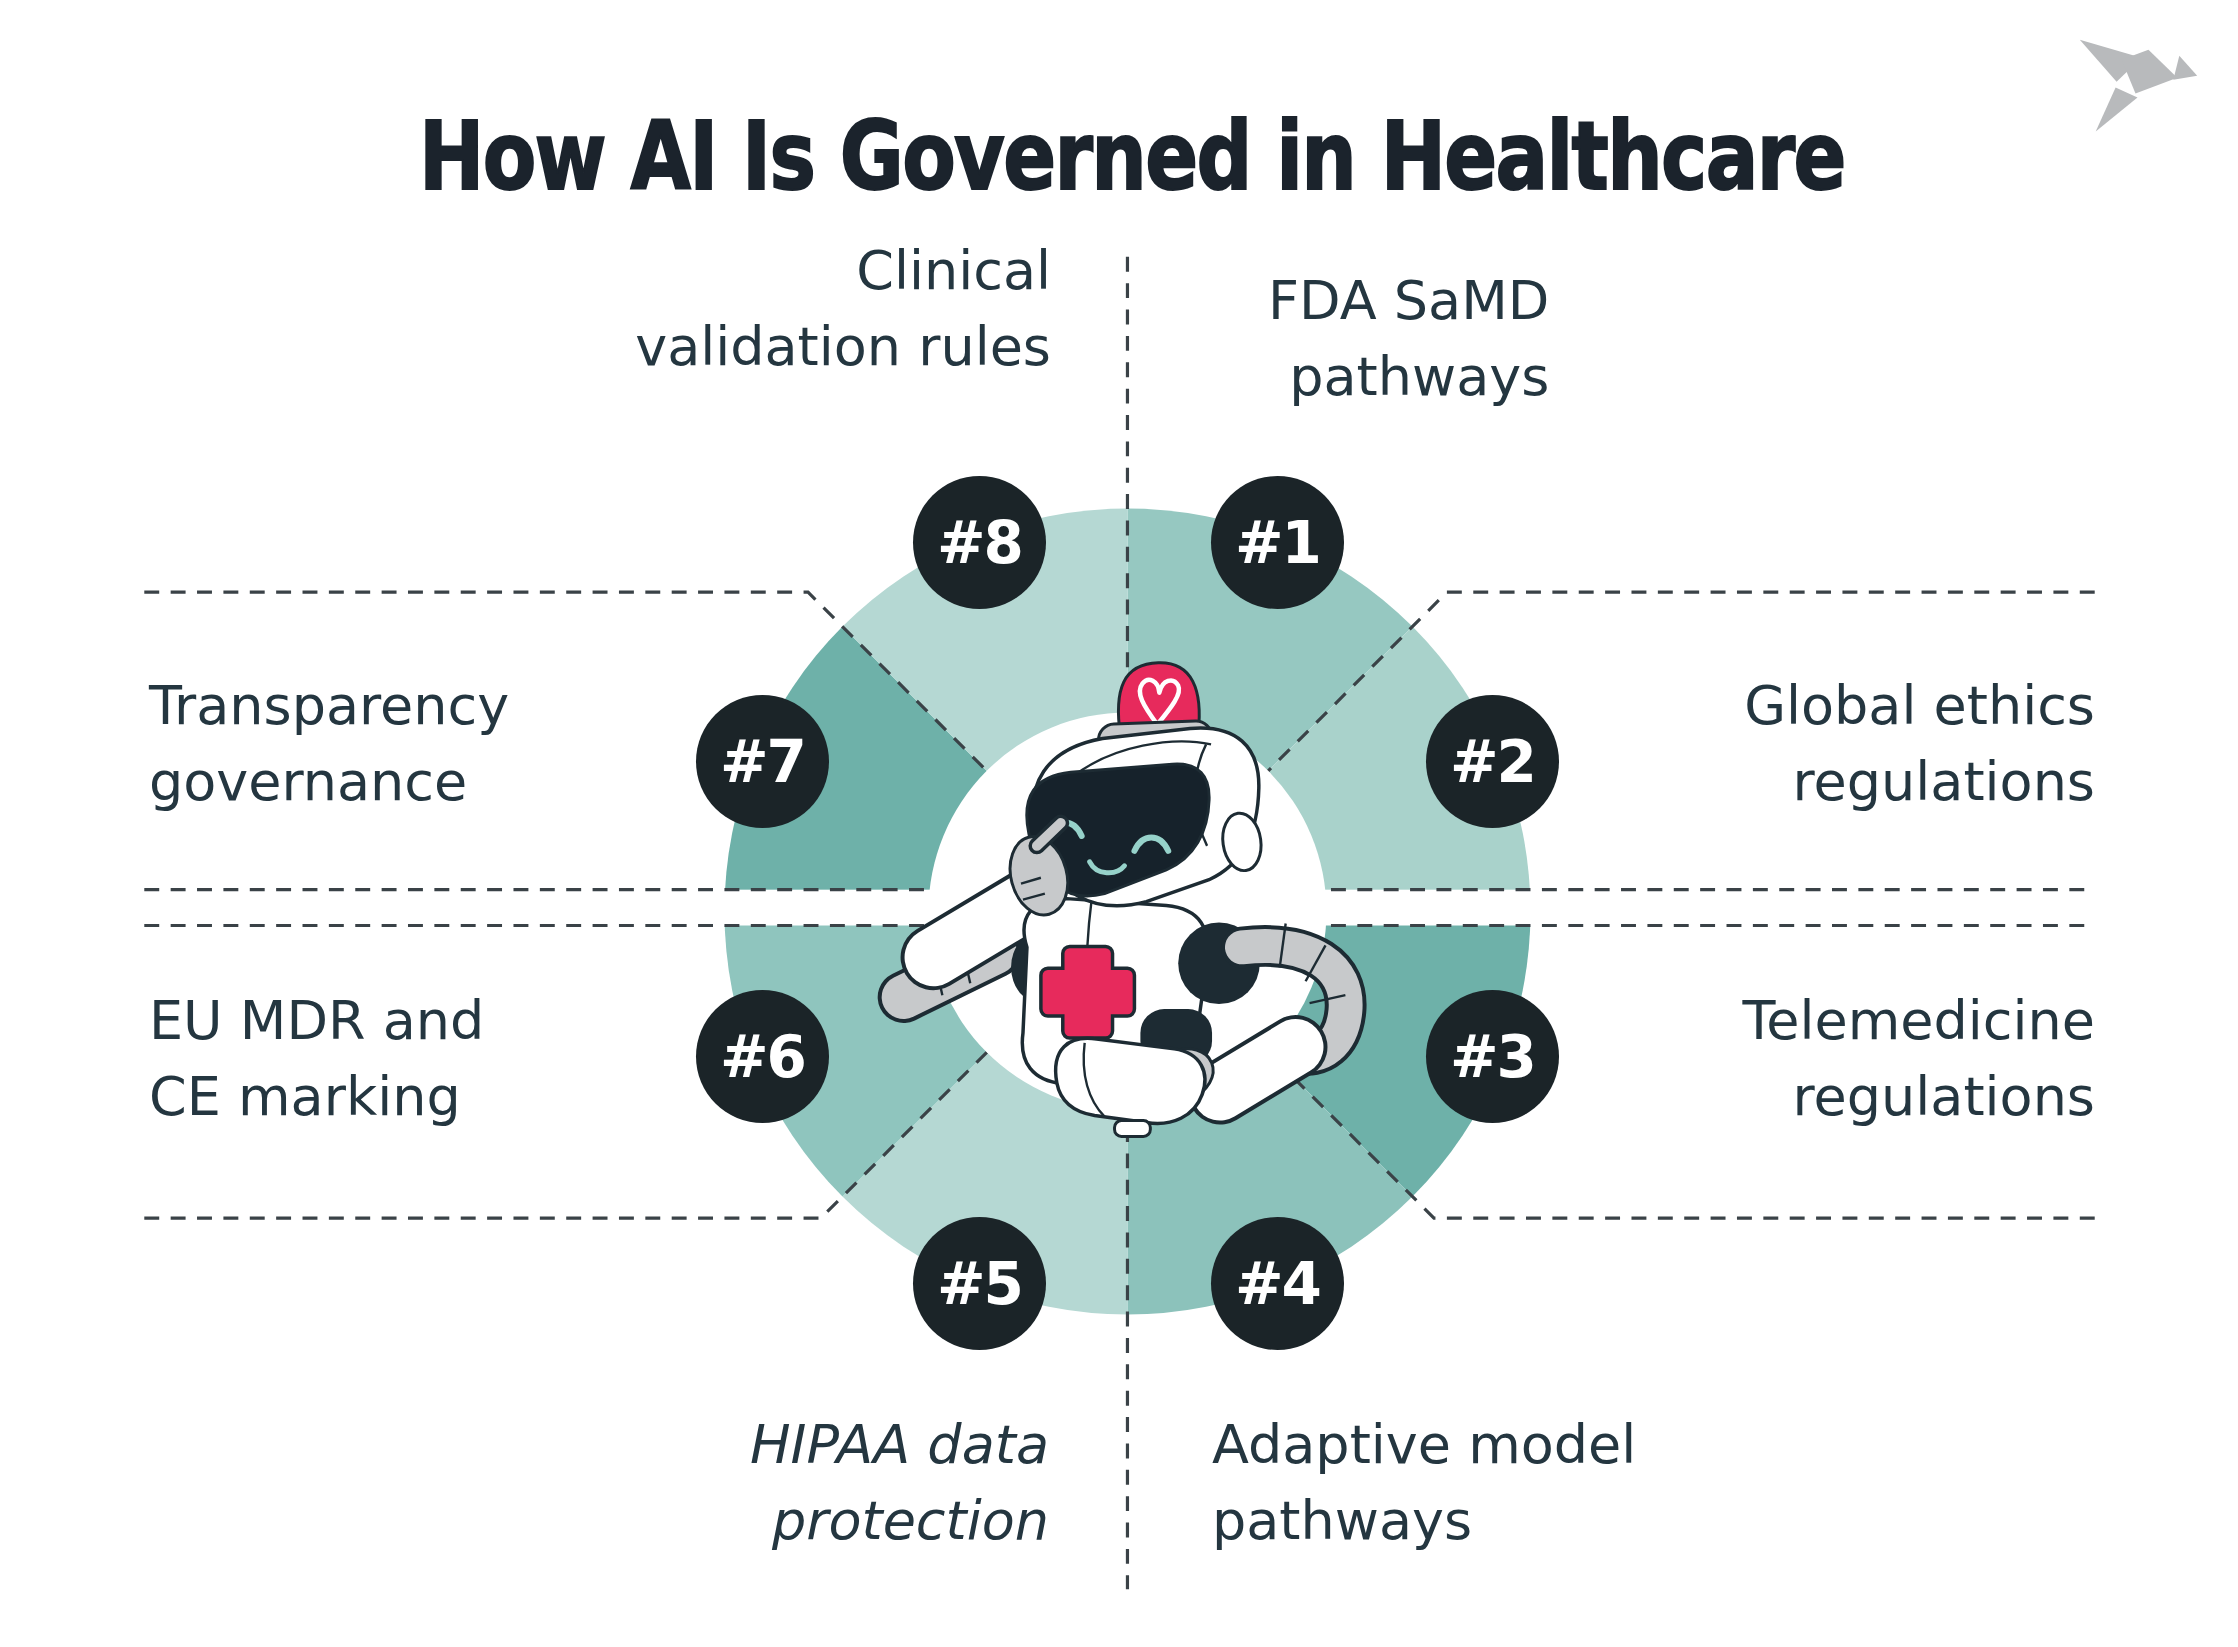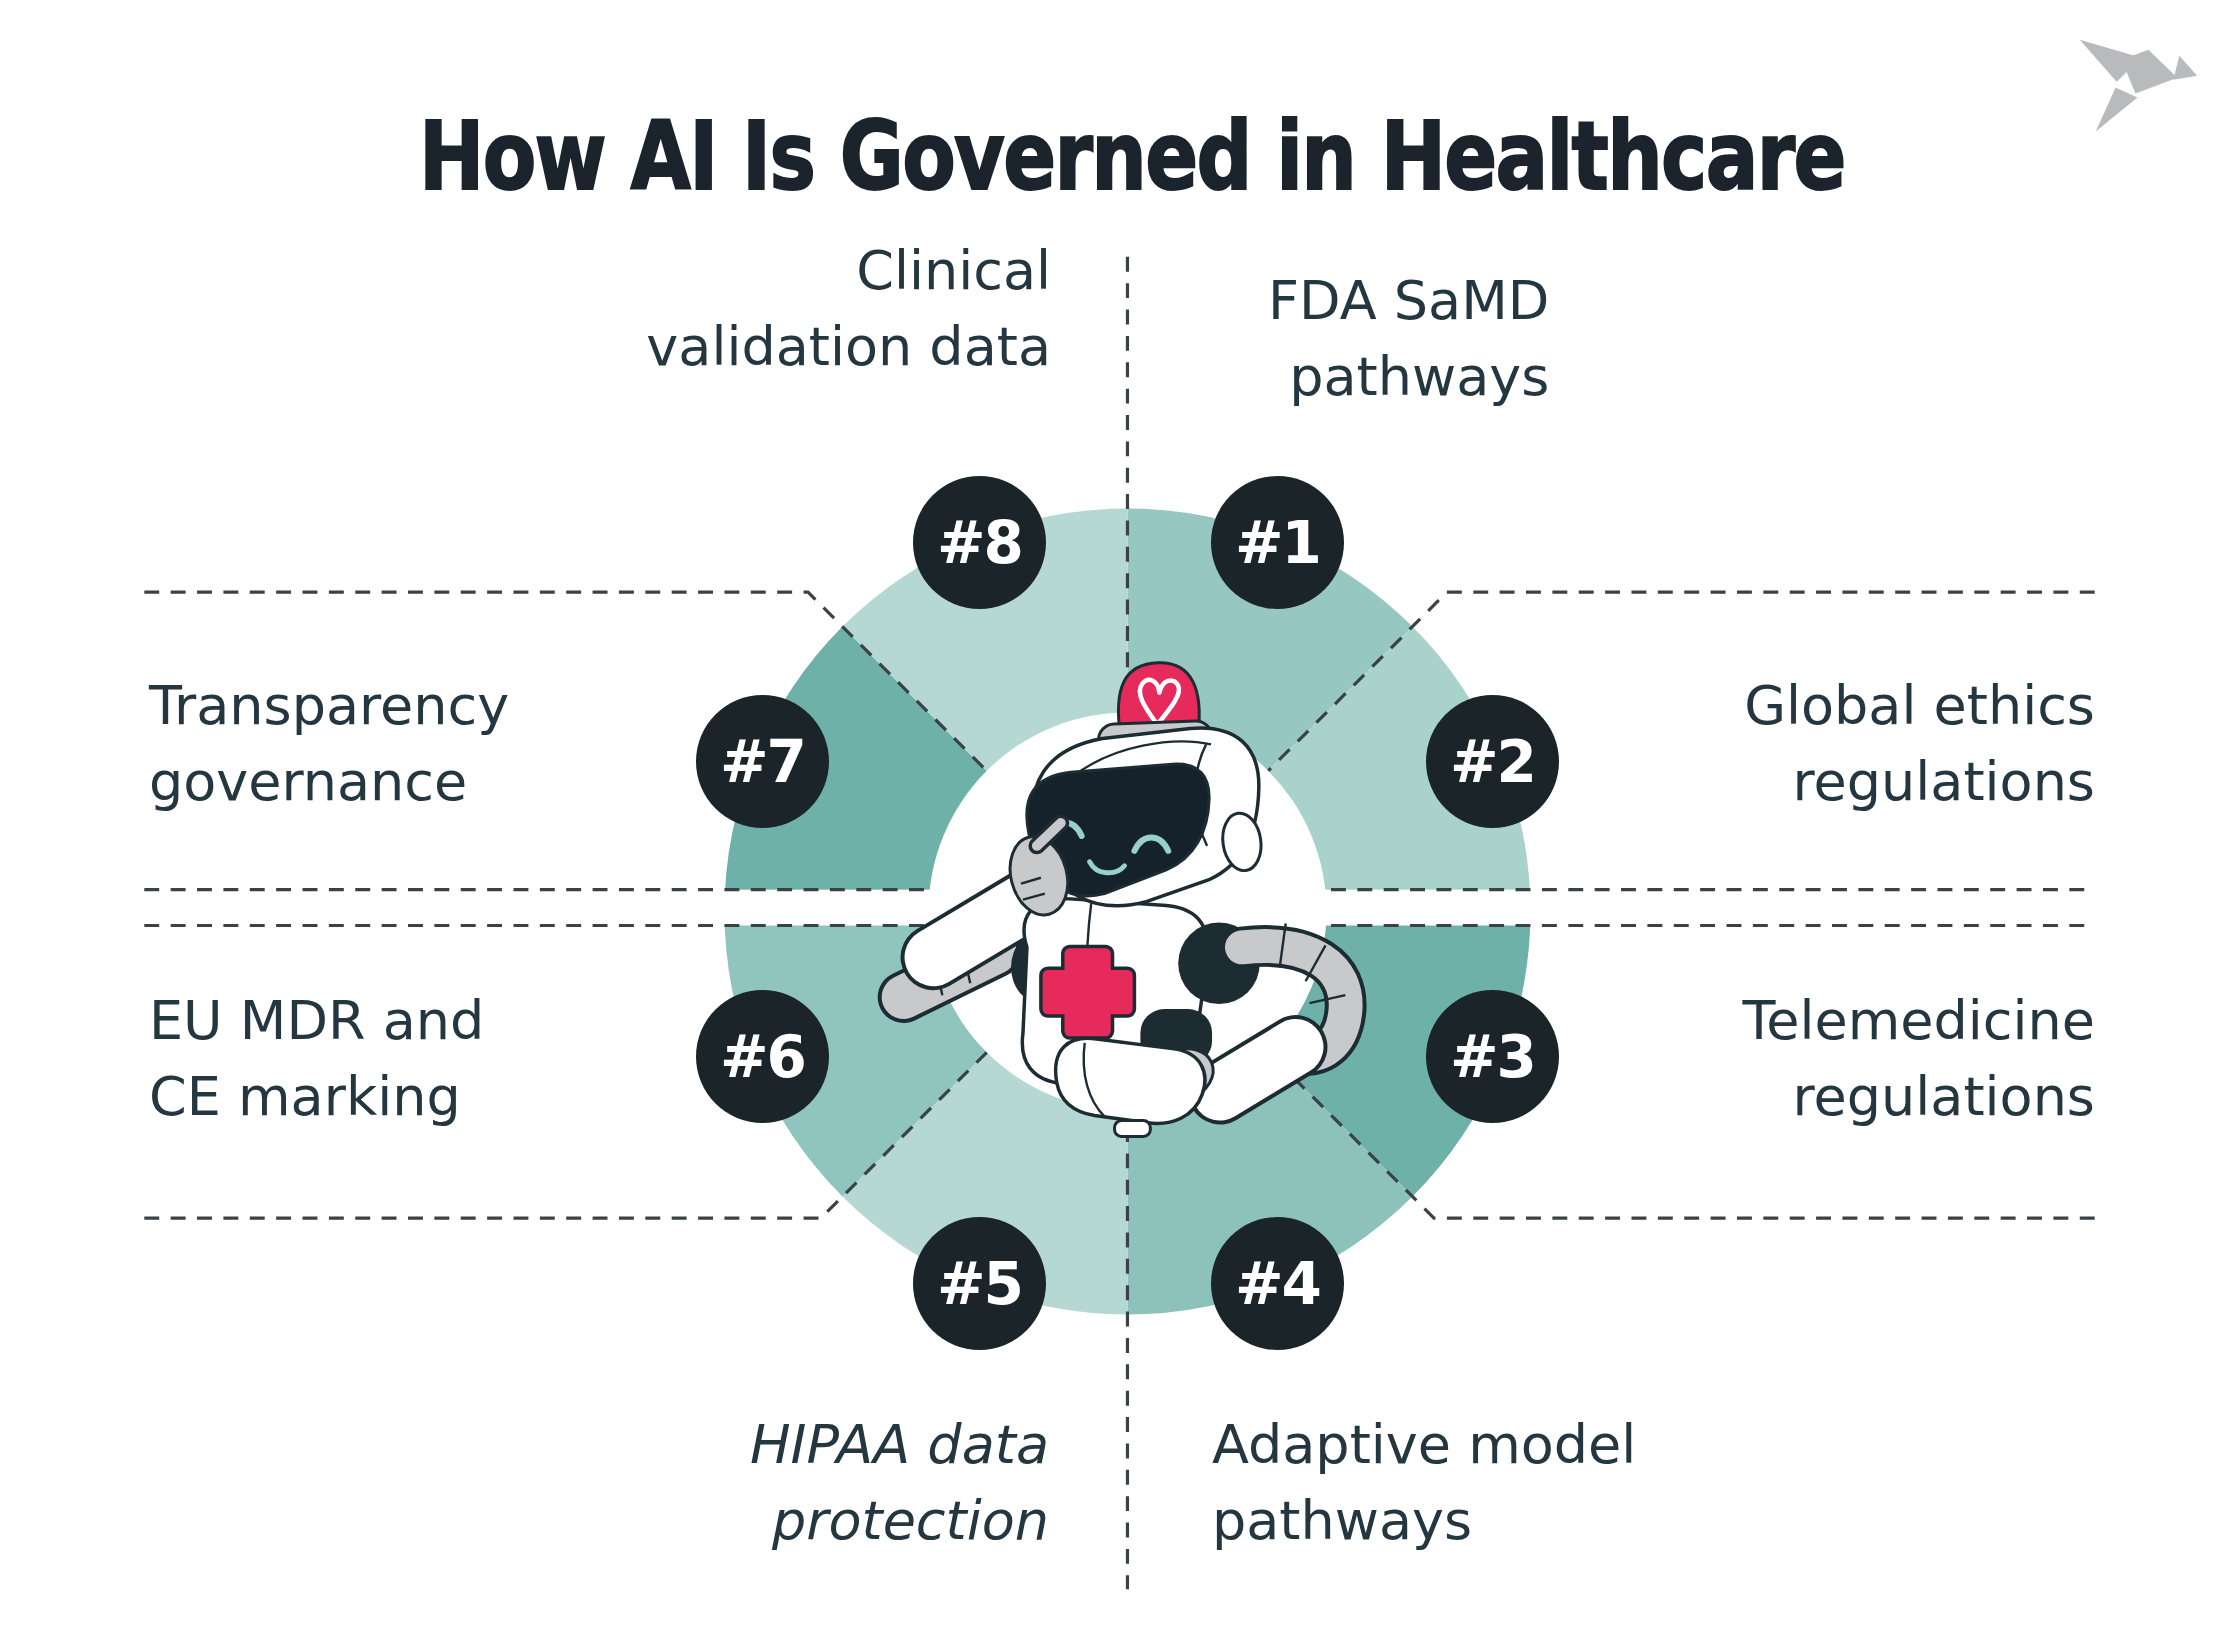--- a/index.html
+++ b/index.html
@@ -175,21 +175,21 @@
   <div class="badge" style="left:1426px;top:695px;">#2</div>
   <div class="badge" style="left:1426px;top:990px;">#3</div>
   <div class="badge" style="left:1211px;top:1217px;">#4</div>
   <div class="badge" style="left:913px;top:1217px;">#5</div>
   <div class="badge" style="left:696px;top:990px;">#6</div>
   <div class="badge" style="left:696px;top:695px;">#7</div>
   <div class="badge" style="left:913px;top:476px;">#8</div>
 
   <div class="label align-right" style="right:1188px;top:233px;">
     <div>Clinical</div>
-    <div>validation data</div>
+    <div>validation rules</div>
   </div>
   <div class="label" style="left:1268px;top:263px;text-align:right;">
     <div>FDA SaMD</div>
     <div>pathways</div>
   </div>
   <div class="label" style="left:149px;top:668px;">
     <div>Transparency</div>
     <div>governance</div>
   </div>
   <div class="label align-right" style="right:144px;top:668px;">

